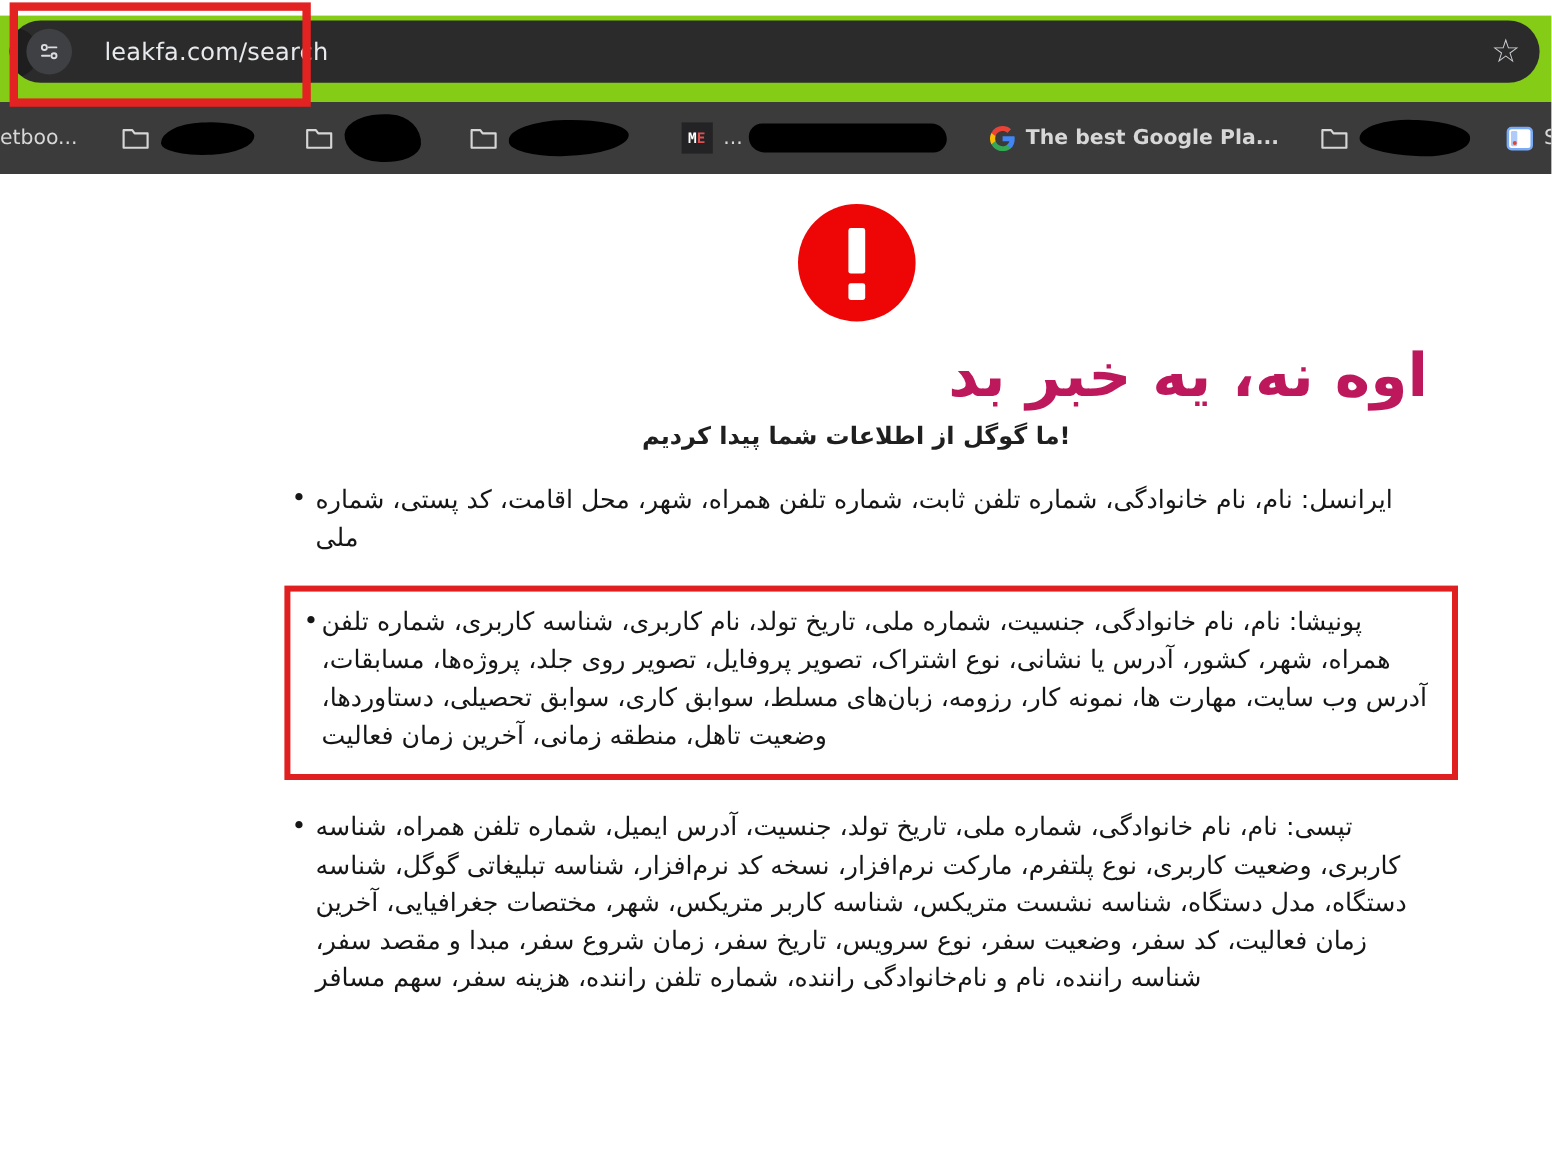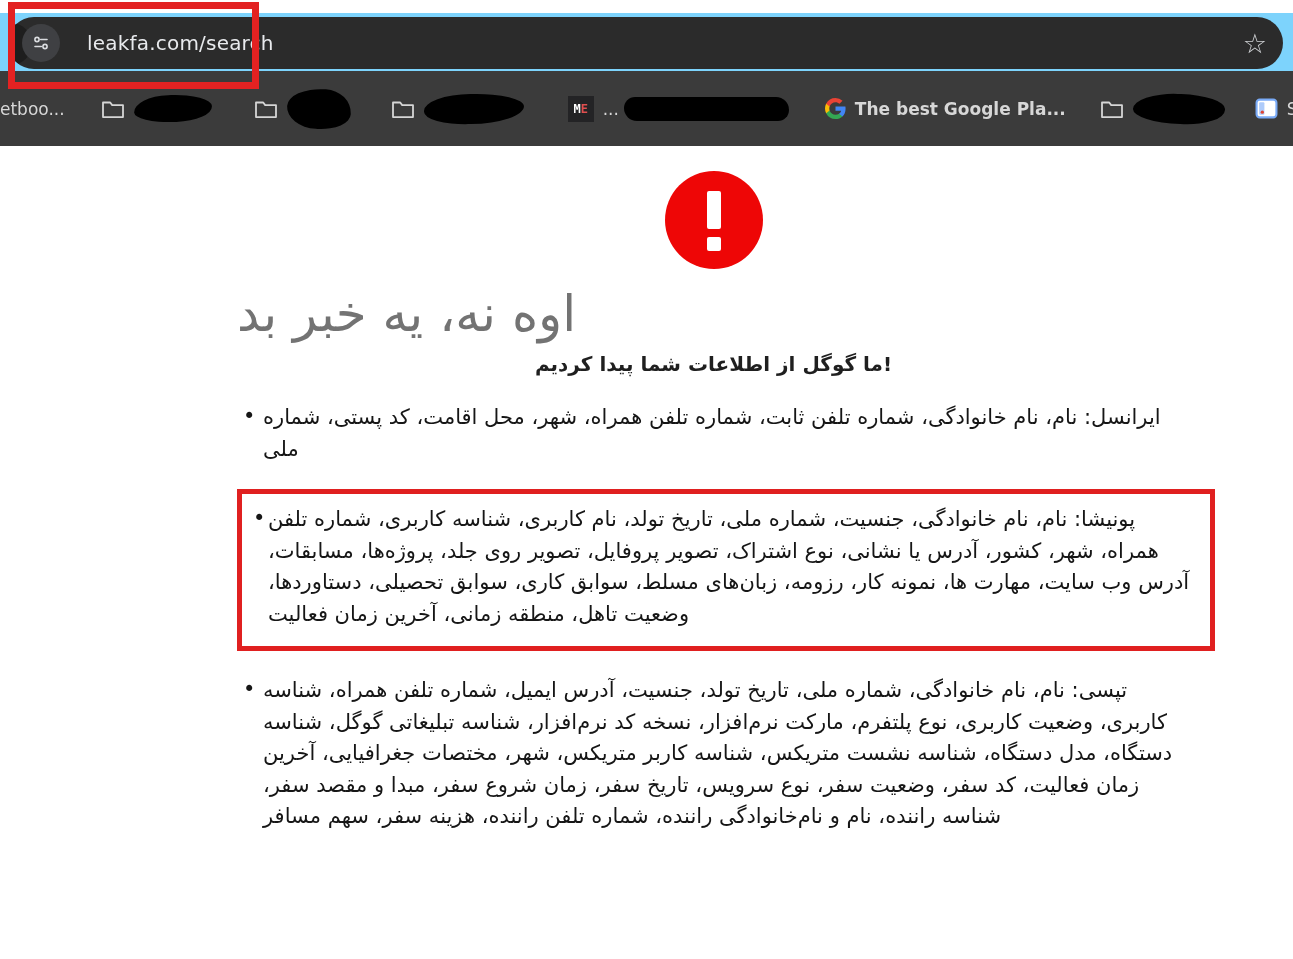--- a/index.html
+++ b/index.html
@@ -4,21 +4,21 @@
 <style>
   * { box-sizing: border-box; }
   html,body { margin:0; padding:0; }
   body {
     width:1293px; height:959px; position:relative; overflow:hidden;
     background:#ffffff; font-family:"DejaVu Sans", sans-serif;
   }
 
   
   .white-strip { height:13px; background:#ffffff; }
-  .toolbar { height:58px; background:#7dd3fc; position:relative;padding-left:46px; }
+  .toolbar { height:72px; background:#84cc16; position:relative;padding-left:46px; }
   .omnibox {
     position:absolute; left:8px; right:10px; top:4px; height:52px;
     background:#2b2b2b; border-radius:26px;
     display:flex; align-items:center; overflow:hidden;
   }
   .avatar-frag {
     position:absolute; left:-18px; top:6px; width:42px; height:42px;
     border-radius:50%; background:#1e1e1e;
   }
   .tune-circle {
@@ -29,21 +29,21 @@
   .url-text {
     color:#e8eaed; font-size:20px; margin-left:27px; white-space:nowrap;
     letter-spacing:.2px;
   }
   .star-icon {
     margin-left:auto; margin-right:16px; font-size:27px; line-height:1;
     color:#cfd1d4;
   }
 
   .bookmarks-bar {
-    height:75px; background:#3b3b3b; color:#d7d7d7; font-size:17px;
+    height:60px; background:#3b3b3b; color:#d7d7d7; font-size:17px;
     display:flex; align-items:center; white-space:nowrap; overflow:hidden;
   }
   .bm { display:flex; align-items:center; gap:9px; flex:0 0 auto; }
   .bm-label { color:#d7d7d7; }
   .blob { background:#000; flex:0 0 auto; }
   .blob-a { width:78px;  height:27px; border-radius:46% 54% 48% 52% / 62% 48% 55% 42%; transform:rotate(-2deg); }
   .blob-b { width:64px;  height:40px; border-radius:58% 42% 52% 48% / 48% 60% 42% 55%; transform:rotate(3deg); }
   .blob-c { width:100px; height:30px; border-radius:48% 52% 55% 45% / 55% 45% 58% 44%; transform:rotate(-1deg); }
   .blob-d { width:165px; height:24px; border-radius:12px 14px 12px 14px; }
   .blob-e { width:92px;  height:30px; border-radius:50% 50% 46% 54% / 58% 46% 54% 46%; transform:rotate(2deg); }
@@ -69,22 +69,22 @@
   }
   .alert-circle .bar {
     position:absolute; left:50%; transform:translateX(-50%);
     top:20px; width:14px; height:38px; background:#fff; border-radius:2px;
   }
   .alert-circle .dot {
     position:absolute; left:50%; transform:translateX(-50%);
     bottom:18px; width:14px; height:14px; background:#fff; border-radius:2px;
   }
   .page-title {
-    margin:15px 0 0; text-align:left; font-size:50px; font-weight:400;
-    color:#737373; line-height:1.2;
+    margin:15px 0 0; text-align:right; font-size:50px; font-weight:700;
+    color:#be185d; line-height:1.2;
   }
   .page-subtitle {
     margin:8px 0 0; text-align:center; font-size:20px; font-weight:600;
     color:#1f1f1f;
   }
   .section-heading {
     margin:52px 0 0; padding-right:50px; text-align:right;
     font-size:33px; font-weight:700; color:#1a222e;
   }
   ul.leak-list {

